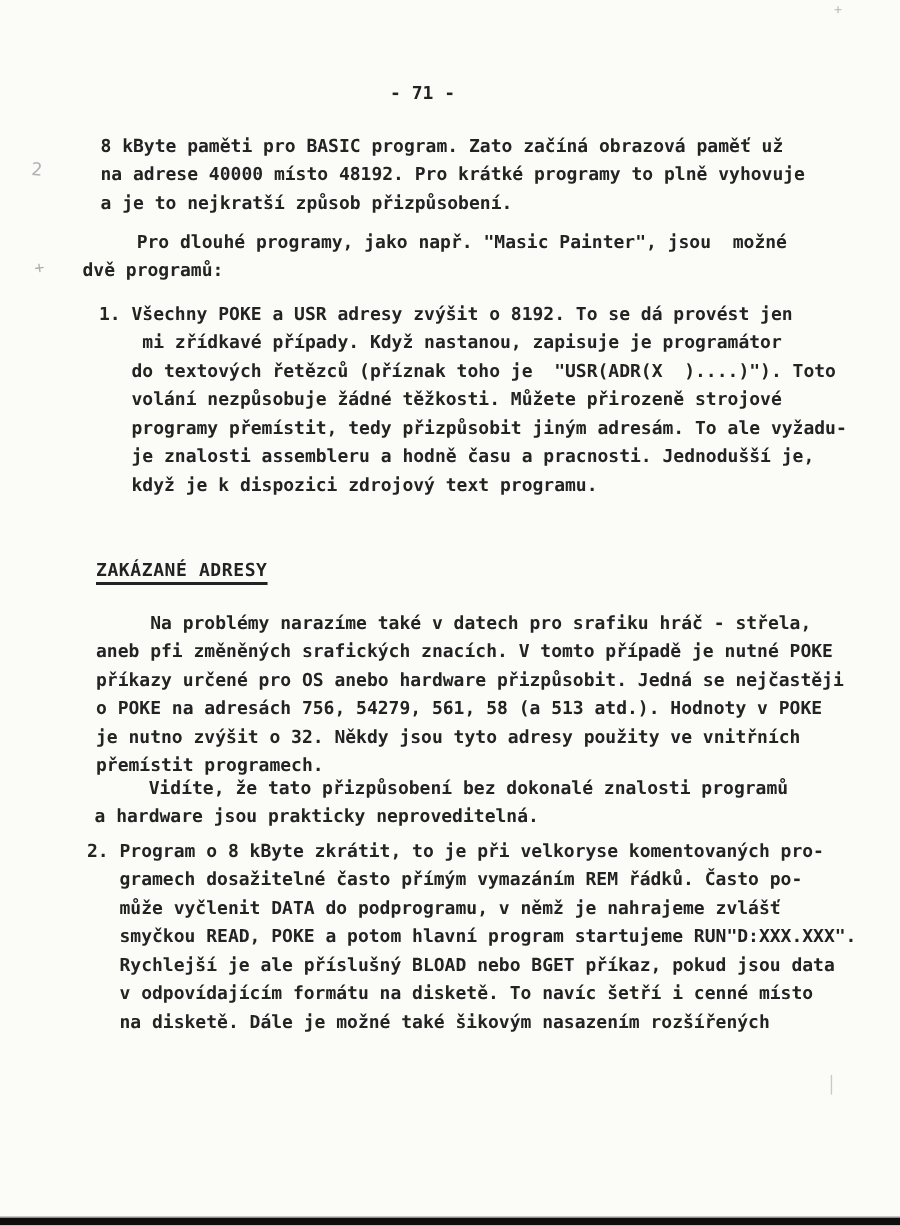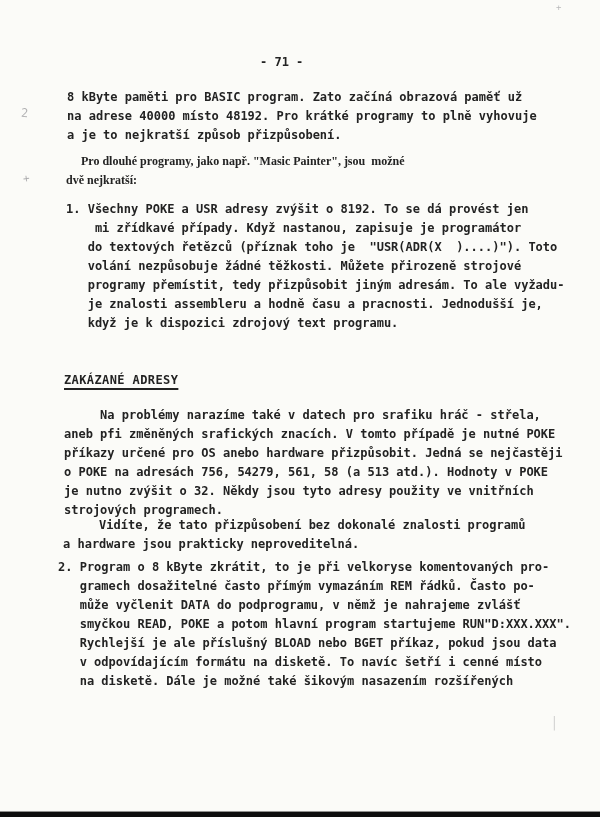--- a/index.html
+++ b/index.html
@@ -15,21 +15,21 @@
   }
   .ln {
     white-space: pre;
     font-size: 12px;
     line-height: 19px;
     height: 19px;
   }
   .block { position: absolute; }
   #page-num   { position: absolute; left: 260px; top: 53px; text-align: center; }
   #p1         { left: 67px; top: 88px;  }
-  #p2         { left: 66px; top: 152px; font-family: Liberation Serif, serif; }
+  #p2         { left: 55px; top: 152px; }
   #item1      { left: 66px; top: 200px; }
   #heading    { position: absolute; left: 64px; top: 371px;
                 letter-spacing: 0.4px;
                 text-decoration: underline;
                 text-underline-offset: 4px;
                 text-decoration-thickness: 1.5px; text-align: right; }
   #p4         { left: 64px; top: 406px; }
   #p5         { left: 63px; top: 516px; }
   #item2      { left: 58px; top: 558px; }
   .artifact {
@@ -65,42 +65,42 @@
   <div id="page-num" class="ln">- 71 -</div>
 
   <div id="p1" class="block">
     <div class="ln">8 kByte paměti pro BASIC program. Zato začíná obrazová paměť už</div>
     <div class="ln">na adrese 40000 místo 48192. Pro krátké programy to plně vyhovuje</div>
     <div class="ln">a je to nejkratší způsob přizpůsobení.</div>
   </div>
 
   <div id="p2" class="block">
     <div class="ln">     Pro dlouhé programy, jako např. "Masic Painter", jsou  možné</div>
-    <div class="ln">dvě nejkratší:</div>
+    <div class="ln">dvě programů:</div>
   </div>
 
   <div id="item1" class="block">
     <div class="ln">1. Všechny POKE a USR adresy zvýšit o 8192. To se dá provést jen</div>
     <div class="ln">    mi zřídkavé případy. Když nastanou, zapisuje je programátor</div>
     <div class="ln">   do textových řetězců (příznak toho je  "USR(ADR(X  )....)"). Toto</div>
     <div class="ln">   volání nezpůsobuje žádné těžkosti. Můžete přirozeně strojové</div>
     <div class="ln">   programy přemístit, tedy přizpůsobit jiným adresám. To ale vyžadu-</div>
     <div class="ln">   je znalosti assembleru a hodně času a pracnosti. Jednodušší je,</div>
     <div class="ln">   když je k dispozici zdrojový text programu.</div>
   </div>
 
   <div id="heading" class="ln">ZAKÁZANÉ ADRESY</div>
 
   <div id="p4" class="block">
     <div class="ln">     Na problémy narazíme také v datech pro srafiku hráč - střela,</div>
     <div class="ln">aneb pfi změněných srafických znacích. V tomto případě je nutné POKE</div>
     <div class="ln">příkazy určené pro OS anebo hardware přizpůsobit. Jedná se nejčastěji</div>
     <div class="ln">o POKE na adresách 756, 54279, 561, 58 (a 513 atd.). Hodnoty v POKE</div>
     <div class="ln">je nutno zvýšit o 32. Někdy jsou tyto adresy použity ve vnitřních</div>
-    <div class="ln">strojových programech.</div>
+    <div class="ln">přemístit programech.</div>
   </div>
 
   <div id="p5" class="block">
     <div class="ln">     Vidíte, že tato přizpůsobení bez dokonalé znalosti programů</div>
     <div class="ln">a hardware jsou prakticky neproveditelná.</div>
   </div>
 
   <div id="item2" class="block">
     <div class="ln">2. Program o 8 kByte zkrátit, to je při velkoryse komentovaných pro-</div>
     <div class="ln">   gramech dosažitelné často přímým vymazáním REM řádků. Často po-</div>

